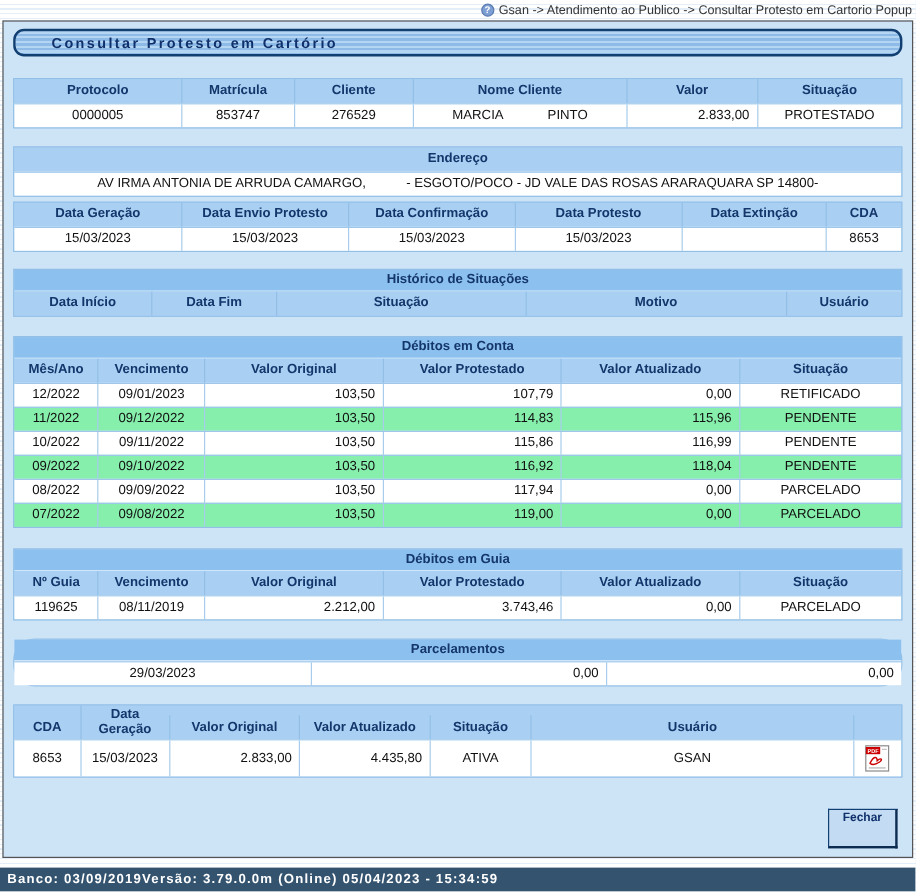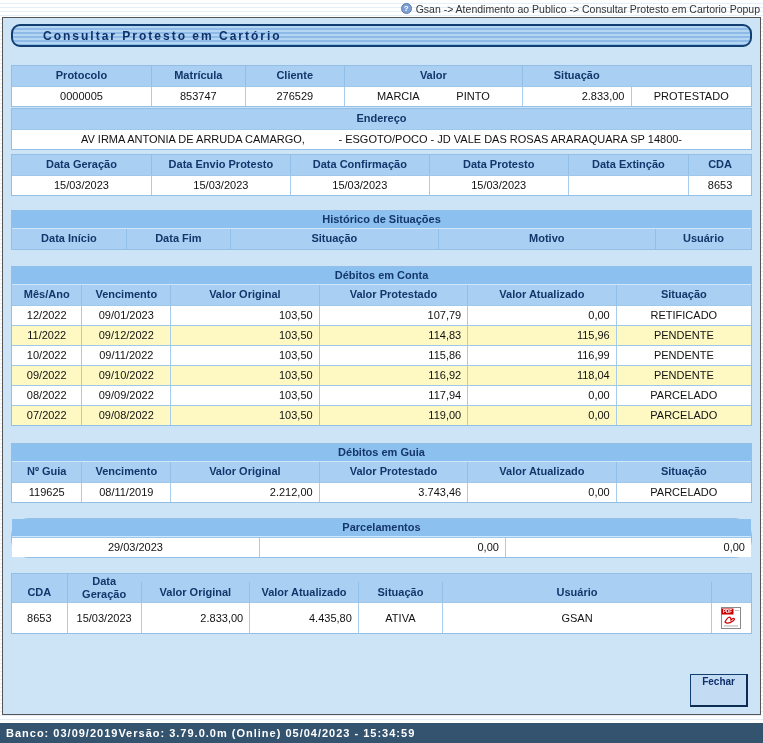--- a/index.html
+++ b/index.html
@@ -43,32 +43,32 @@
   .tbl-title {
     background:#8cc0ee; border-bottom:1px solid #cfe6fb;
     text-align:center; font-size:11px; font-weight:bold; color:#14366b;
     padding:2px 0; line-height:13px;
   }
   .tr { display:flex; width:100%; }
   .th-row { background:#a9d0f3;align-items:flex-end; }
   .th-row .td { min-height:20px; font-weight:bold; color:#14366b; }
   .th-row .td + .td { border-left:1px solid #93bfe6; }
   .tr.data { background:#fff; border-top:1px solid #9ec7ea; }
-  .tr.data.alt { background:#fef9c3;align-items:center; }
+  .tr.data.alt { background:#86efac;align-items:center; }
   .tr.data .td { min-height:19px; color:#111; }
   .tr.data .td + .td { border-left:1px solid #a8cdec; }
   .td {
     display:flex; align-items:center; justify-content:center;
     font-size:11px; padding:1px 3px; text-align:center; line-height:1.2;
     overflow:hidden;
   }
 
   
   .t-info      { margin-top:18px; }
-  .t-endereco  { margin-top:1px;  }
+  .t-endereco  { margin-top:15px;  }
   .t-datas     { margin-top:4px;  }
   .t-historico { margin-top:14px; }
   .t-conta     { margin-top:16px; }
   .t-guia      { margin-top:17px; }
   .t-parc      { margin-top:15px;border-radius:18px; }
   .t-cda       { margin-top:15px; }
 
   
   .t-info .td:nth-child(1){width:18.8%} .t-info .td:nth-child(2){width:12.7%}
   .t-info .td:nth-child(3){width:13.4%} .t-info .td:nth-child(4){width:24.1%}
@@ -136,20 +136,21 @@
 <div class="content">
   <div class="title-bar">
     <span>Consultar Protesto em Cartório</span>
   </div>
 
   <div class="tbl t-info">
       <div class="tr th-row">
         <div class="td">Protocolo</div>
         <div class="td">Matrícula</div>
         <div class="td">Cliente</div>
+        <div class="td">Nome Cliente</div>
         <div class="td">Valor</div>
         <div class="td">Situação</div>
       </div>
       <div class="tr data">
         <div class="td">0000005</div>
         <div class="td">853747</div>
         <div class="td">276529</div>
         <div class="td">MARCIA&nbsp;&nbsp;&nbsp;&nbsp;&nbsp;&nbsp;&nbsp;&nbsp;&nbsp;&nbsp;&nbsp;&nbsp;PINTO</div>
         <div class="td">2.833,00</div>
         <div class="td">PROTESTADO</div>

